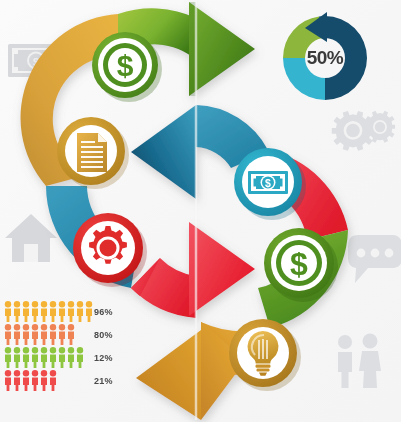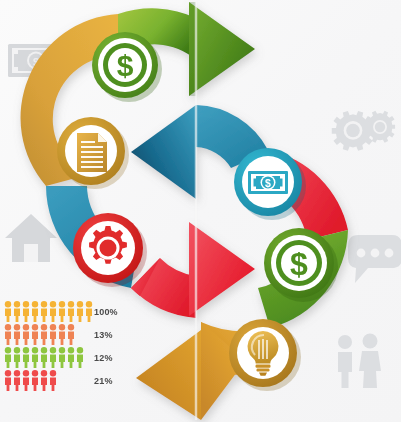--- a/index.html
+++ b/index.html
@@ -243,20 +243,34 @@
                L 201 364
                A 63 63 0 0 0 258 371 Z" fill="url(#gGoldBottom)"></path>
       <path d="M 201 322 L 201 420 L 270 328 L 258 371 Z" fill="url(#gGoldBottom)"></path>
 
       <path d="M 201 330 L 136 378 L 201 420 Z" fill="url(#gGoldHead)"></path>
     </g>
 
     <path d="M 196 2 L 196 420" stroke="#f7f7f8" stroke-width="2.5" fill="none" opacity="0.65"></path>
   </svg>
 
+  <div id="donut-chart">
+    <svg width="100" height="100" viewBox="0 0 100 100">
+
+      <path d="M 50 8 A 42 42 0 0 1 50 92 L 50 70 A 20 20 0 0 0 50 30 Z" fill="#154c6b"></path>
+
+      <path d="M 50 92 A 42 42 0 0 1 8 50 L 30 50 A 20 20 0 0 0 50 70 Z" fill="#35b4cf"></path>
+
+      <path d="M 8 50 A 42 42 0 0 1 44 8.4 L 47 30.3 A 20 20 0 0 0 30 50 Z" fill="#8cb63c"></path>
+
+      <path d="M 44 8.4 A 42 42 0 0 1 50 8 L 50 30 A 20 20 0 0 0 47 30.3 Z" fill="#154c6b"></path>
+      <path d="M 52 4 L 52 34 L 30 20 Z" fill="#154c6b"></path>
+    </svg>
+    <div id="donut-label">50%</div>
+  </div>
 
   <div id="people-chart">
 
     <div class="people-row">
       <div class="people-figs">
         <svg width="8" height="21" viewBox="0 0 8 21">
             <circle cx="4" cy="3.2" r="3.2" fill="#f5b335"></circle>
             <path d="M1 7.5h6v7.5H5.4V21H2.6v-6H1Z" fill="#f5b335"></path>
           </svg>
         <svg width="8" height="21" viewBox="0 0 8 21">
@@ -289,21 +303,21 @@
           </svg>
         <svg width="8" height="21" viewBox="0 0 8 21">
             <circle cx="4" cy="3.2" r="3.2" fill="#f5b335"></circle>
             <path d="M1 7.5h6v7.5H5.4V21H2.6v-6H1Z" fill="#f5b335"></path>
           </svg>
         <svg width="8" height="21" viewBox="0 0 8 21">
             <circle cx="4" cy="3.2" r="3.2" fill="#f5b335"></circle>
             <path d="M1 7.5h6v7.5H5.4V21H2.6v-6H1Z" fill="#f5b335"></path>
           </svg>
       </div>
-      <span class="pct-label">100%</span>
+      <span class="pct-label">96%</span>
     </div>
 
     <div class="people-row">
       <div class="people-figs">
         <svg width="8" height="21" viewBox="0 0 8 21">
             <circle cx="4" cy="3.2" r="3.2" fill="#ef8354"></circle>
             <path d="M1 7.5h6v7.5H5.4V21H2.6v-6H1Z" fill="#ef8354"></path>
           </svg>
         <svg width="8" height="21" viewBox="0 0 8 21">
             <circle cx="4" cy="3.2" r="3.2" fill="#ef8354"></circle>
@@ -327,21 +341,21 @@
           </svg>
         <svg width="8" height="21" viewBox="0 0 8 21">
             <circle cx="4" cy="3.2" r="3.2" fill="#ef8354"></circle>
             <path d="M1 7.5h6v7.5H5.4V21H2.6v-6H1Z" fill="#ef8354"></path>
           </svg>
         <svg width="8" height="21" viewBox="0 0 8 21">
             <circle cx="4" cy="3.2" r="3.2" fill="#ef8354"></circle>
             <path d="M1 7.5h6v7.5H5.4V21H2.6v-6H1Z" fill="#ef8354"></path>
           </svg>
       </div>
-      <span class="pct-label">13%</span>
+      <span class="pct-label">80%</span>
     </div>
 
     <div class="people-row">
       <div class="people-figs">
         <svg width="8" height="21" viewBox="0 0 8 21">
             <circle cx="4" cy="3.2" r="3.2" fill="#8ec63f"></circle>
             <path d="M1 7.5h6v7.5H5.4V21H2.6v-6H1Z" fill="#8ec63f"></path>
           </svg>
         <svg width="8" height="21" viewBox="0 0 8 21">
             <circle cx="4" cy="3.2" r="3.2" fill="#8ec63f"></circle>

